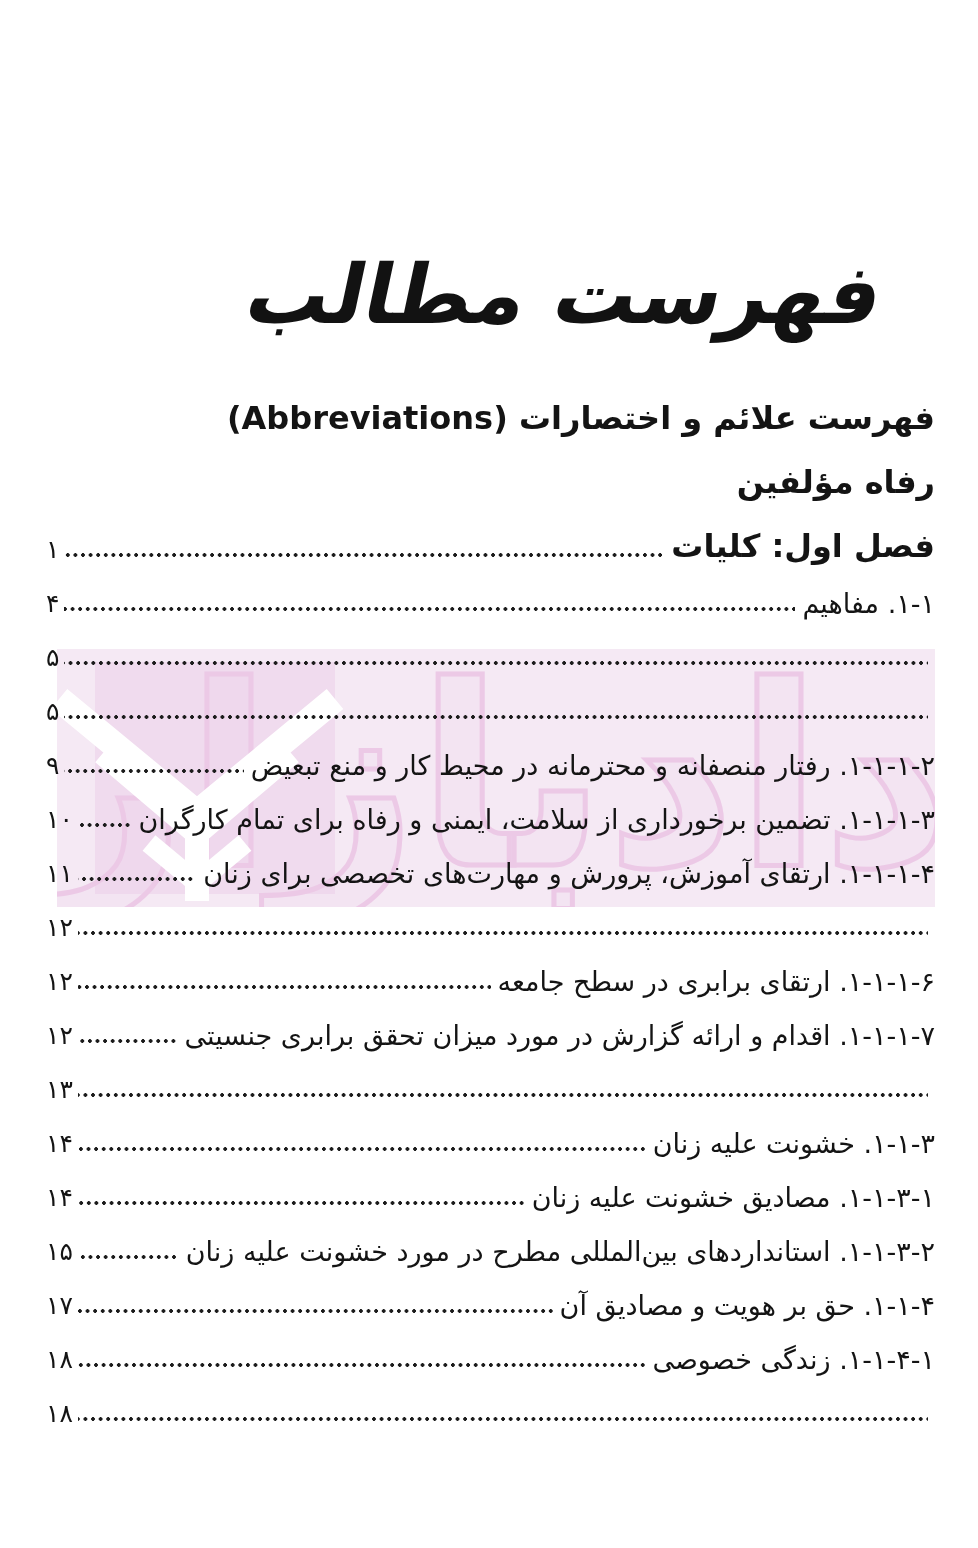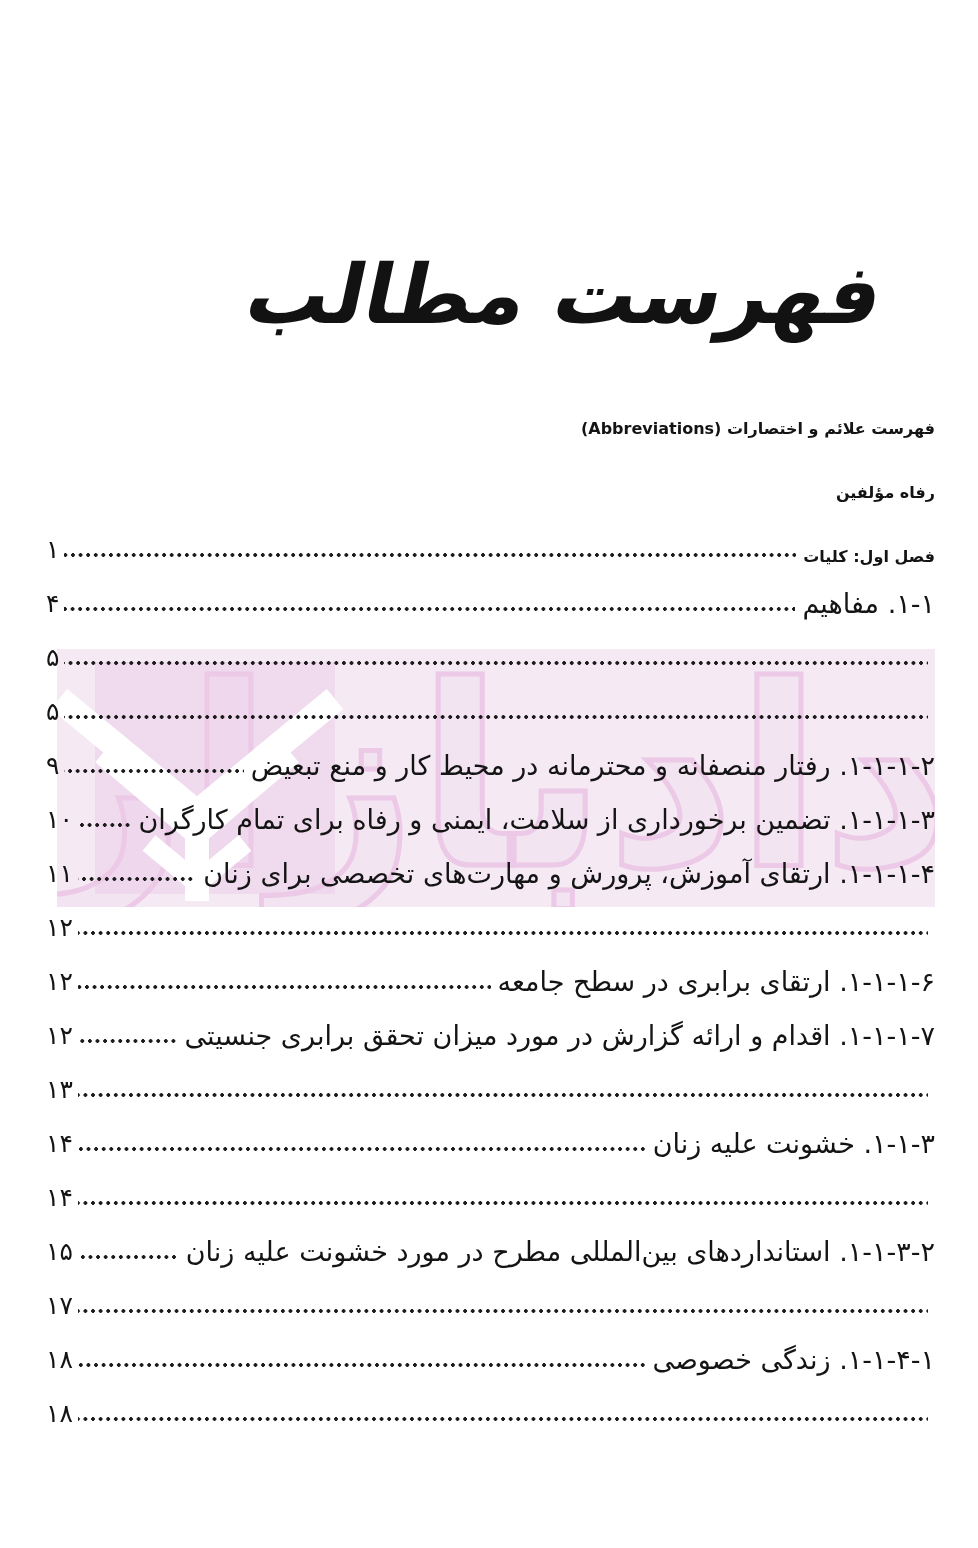--- a/index.html
+++ b/index.html
@@ -60,21 +60,21 @@
     z-index:1;
   }
   .toc-row{
     display:flex;
     align-items:flex-end;
     height:54px;
     font-size:27px;
     color:#141414;
   }
   .toc-row.tall{height:64px;}
-  .toc-row.bold .toc-label{font-weight:bold;font-size:16px;}
+  .toc-row.bold .toc-label{font-weight:bold;font-size:32px;}
   .toc-label{
     flex:0 0 auto;
     white-space:nowrap;
     line-height:1.35;
   }
   .toc-leader{
     flex:1 1 auto;
     height:8px;
     margin:0 7px 9px 5px;
     background-image:radial-gradient(circle, #1b1b1b 1.7px, transparent 2.1px);
@@ -167,29 +167,31 @@
     <div class="toc-row">
       <span class="toc-leader"></span>
       <span class="toc-page">۱۳</span>
     </div>
     <div class="toc-row">
       <span class="toc-label">۱-۱-۳. خشونت علیه زنان</span>
       <span class="toc-leader"></span>
       <span class="toc-page">۱۴</span>
     </div>
     <div class="toc-row">
+      <span class="toc-label">۱-۱-۳-۱. مصادیق خشونت علیه زنان</span>
       <span class="toc-leader"></span>
       <span class="toc-page">۱۴</span>
     </div>
     <div class="toc-row">
       <span class="toc-label">۱-۱-۳-۲. استانداردهای بین‌المللی مطرح در مورد خشونت علیه زنان</span>
       <span class="toc-leader"></span>
       <span class="toc-page">۱۵</span>
     </div>
     <div class="toc-row">
+      <span class="toc-label">۱-۱-۴. حق بر هویت و مصادیق آن</span>
       <span class="toc-leader"></span>
       <span class="toc-page">۱۷</span>
     </div>
     <div class="toc-row">
       <span class="toc-label">۱-۱-۴-۱. زندگی خصوصی</span>
       <span class="toc-leader"></span>
       <span class="toc-page">۱۸</span>
     </div>
     <div class="toc-row">
       <span class="toc-leader"></span>

